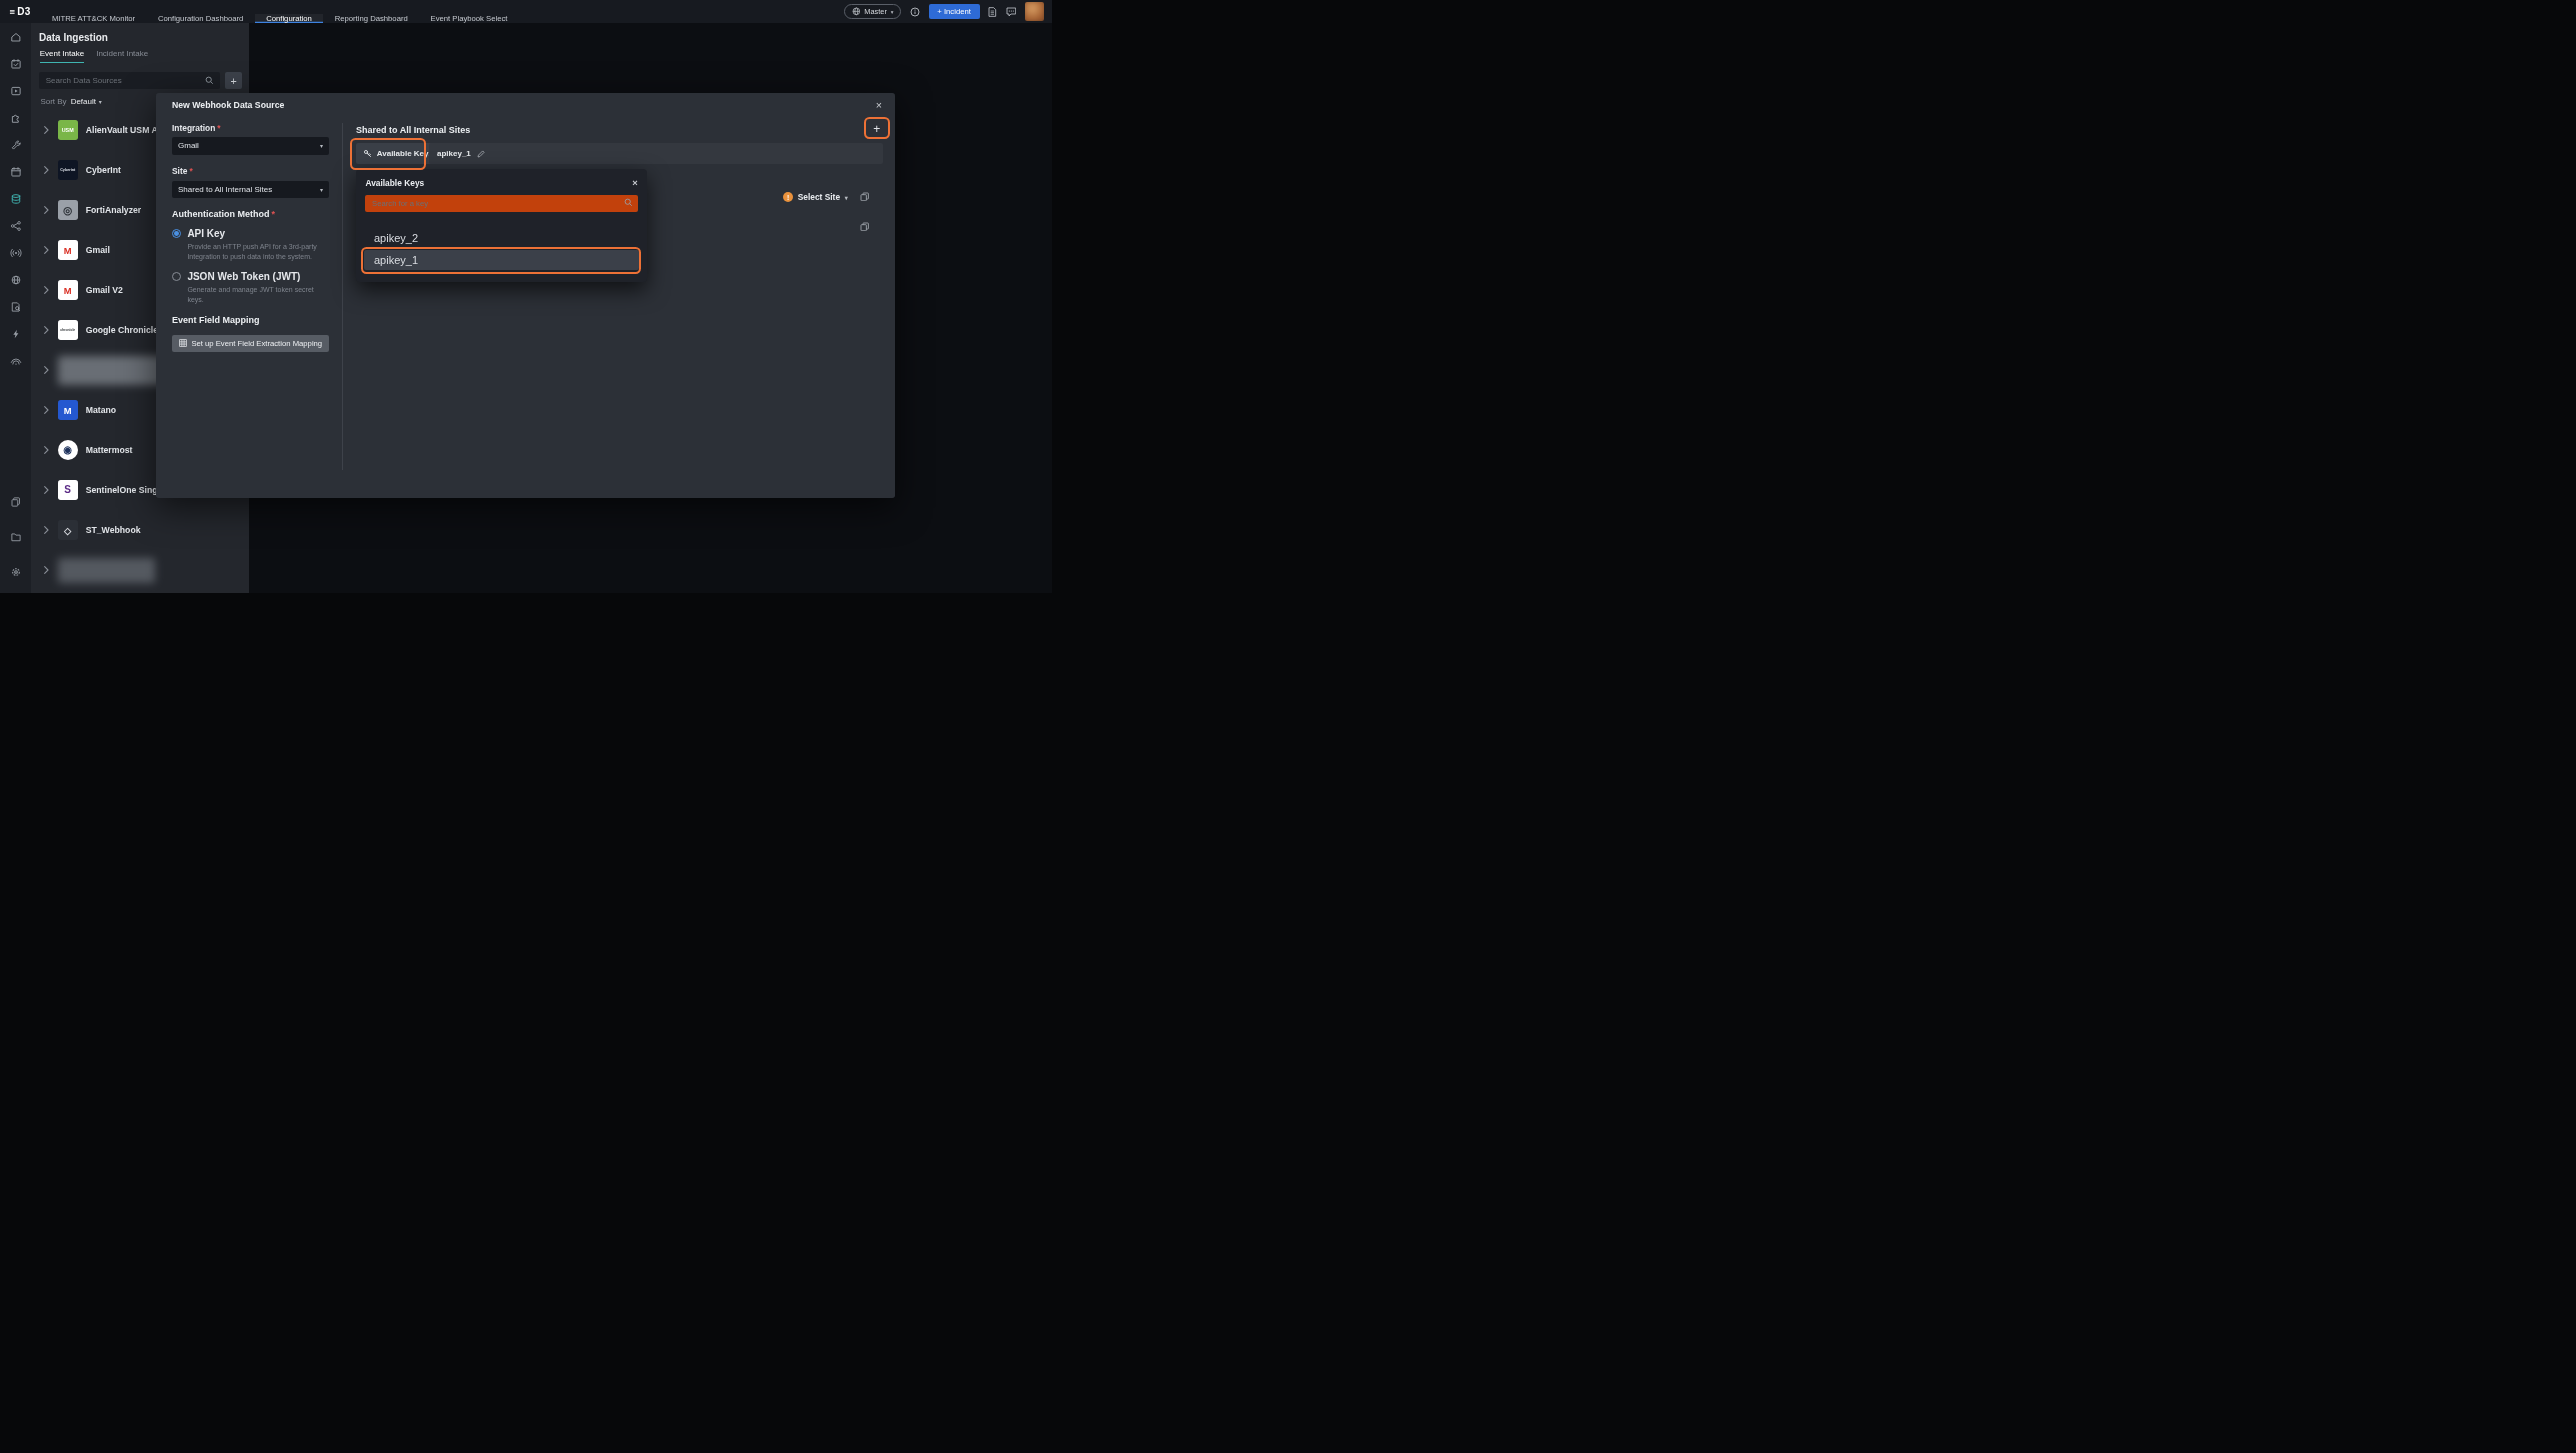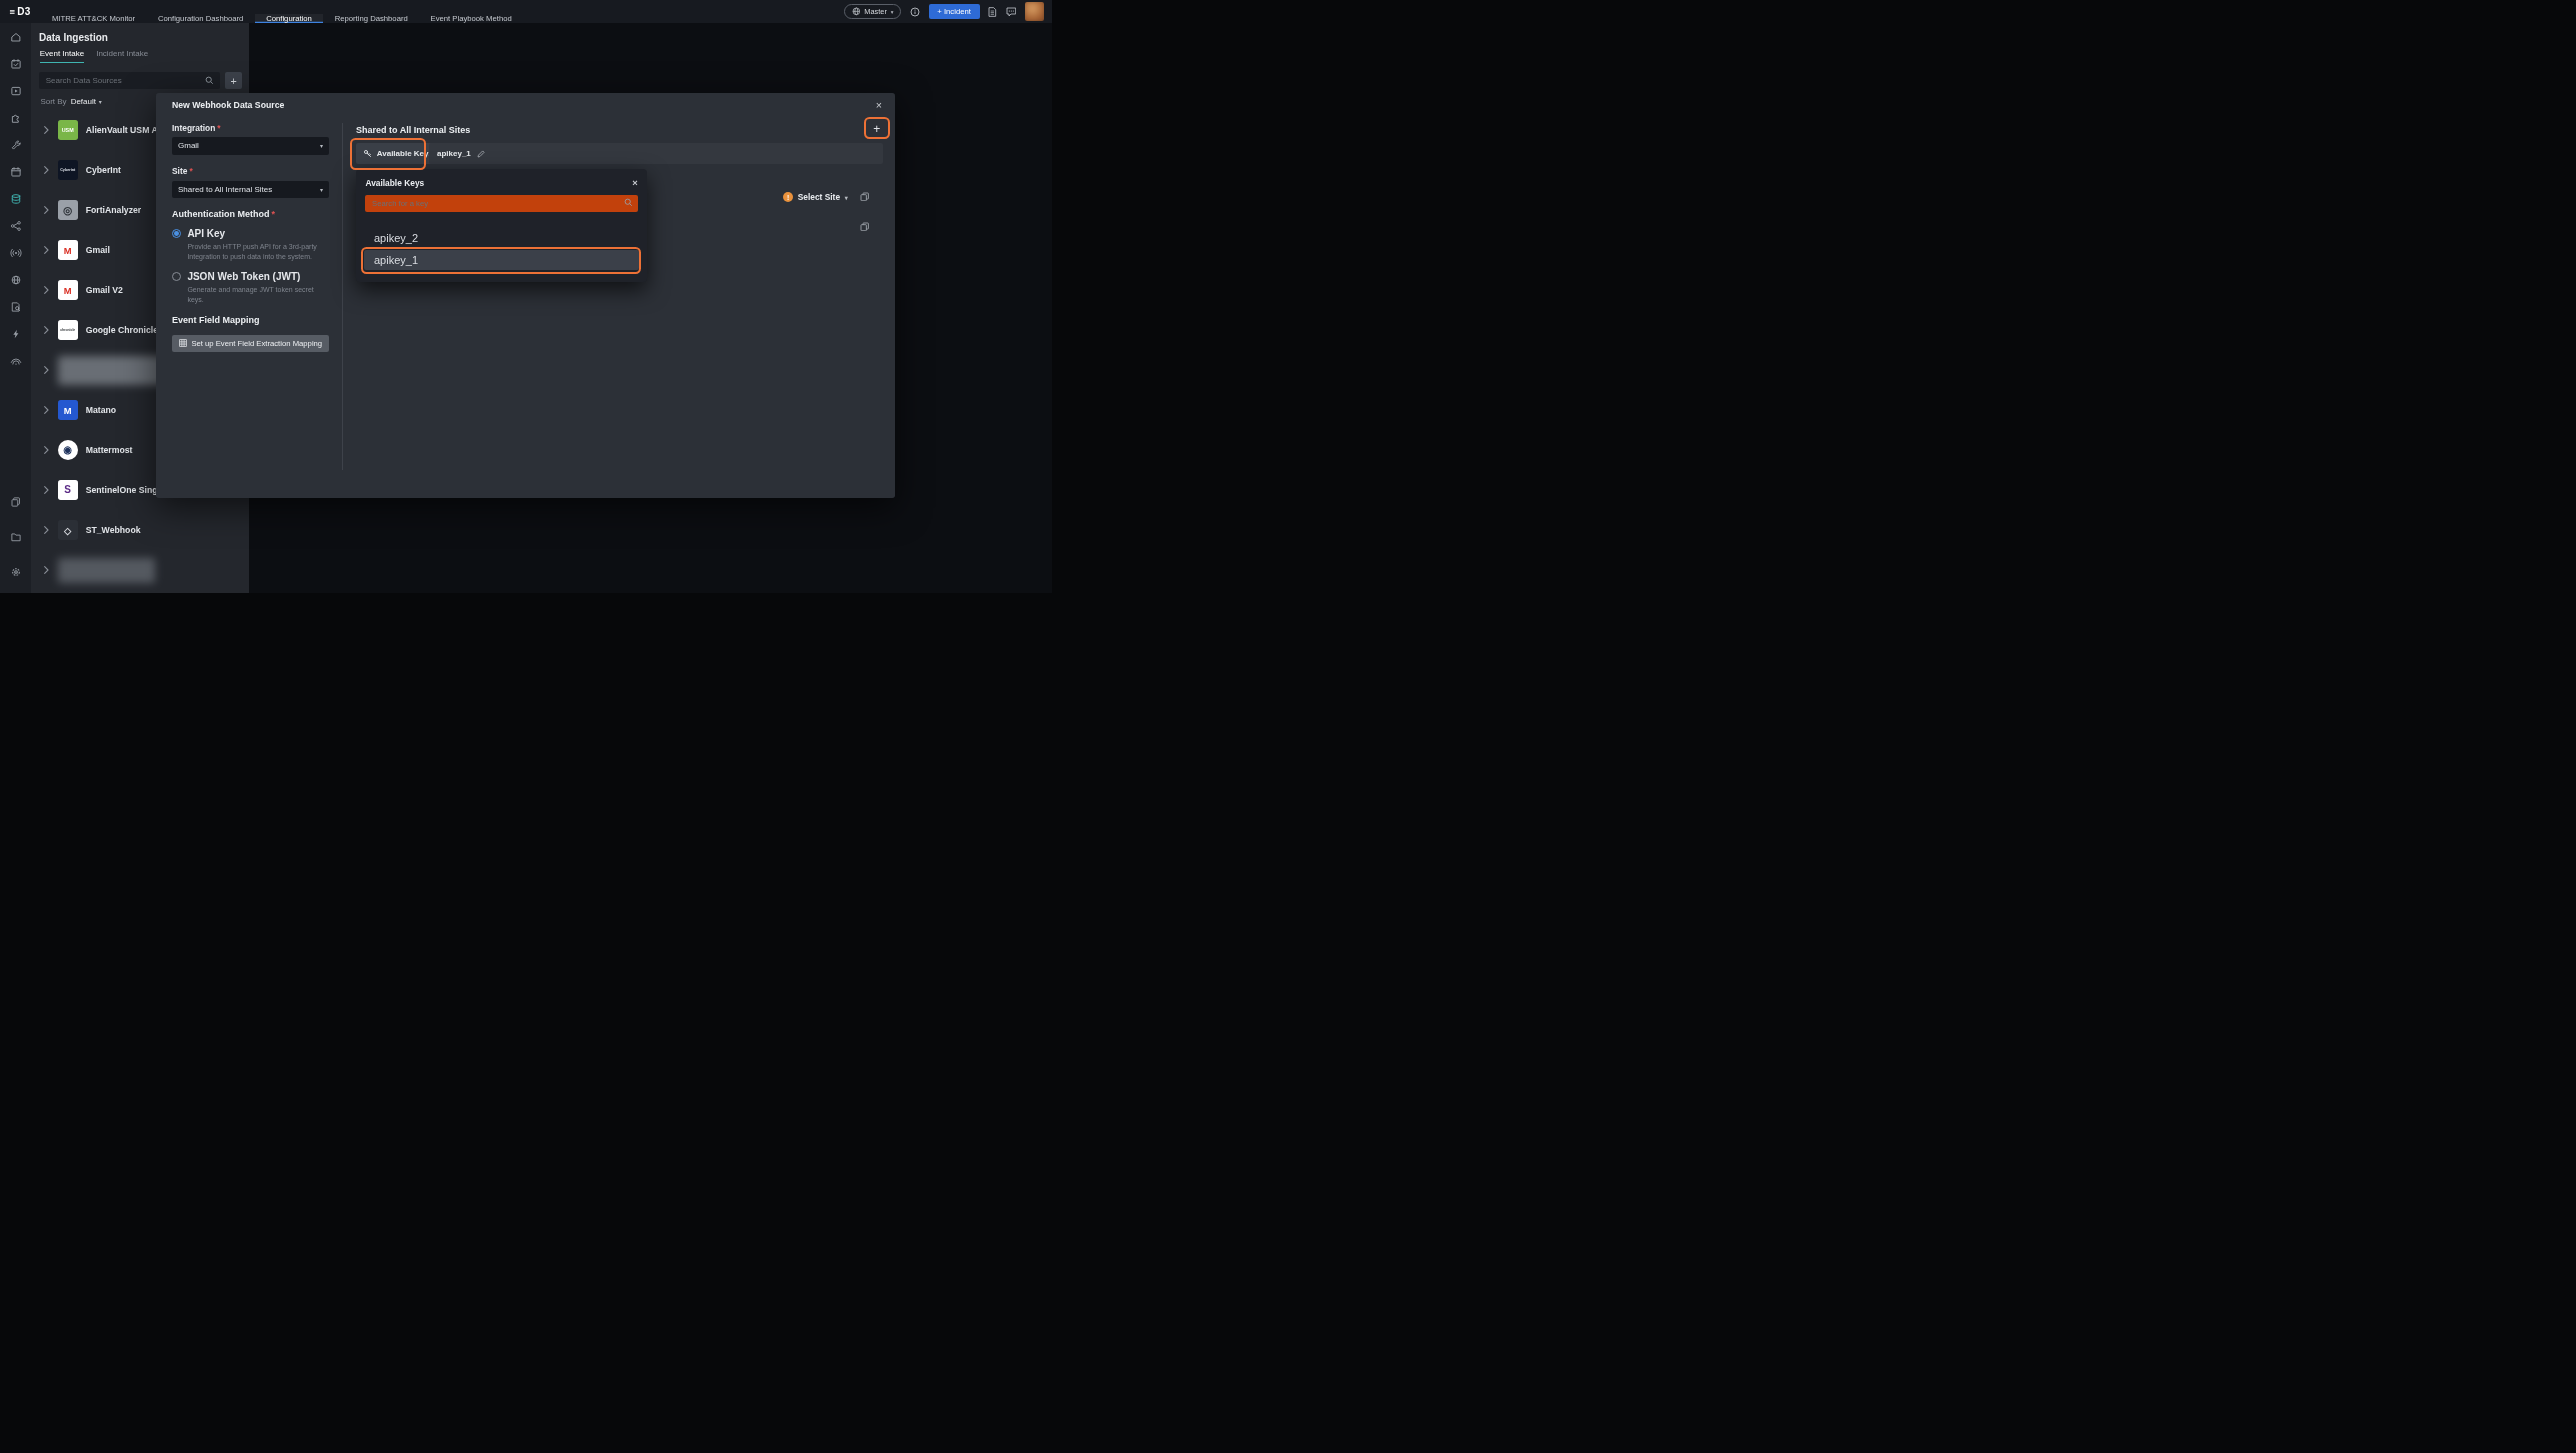--- a/index.html
+++ b/index.html
@@ -116,21 +116,21 @@
   <div class="topbar">
     <div class="logo">
         <span class="bars">≡</span>
         <span>D3</span>
       </div>
     <div class="nav">
       <div class="nav-item">MITRE ATT&amp;CK Monitor</div>
       <div class="nav-item">Configuration Dashboard</div>
       <div class="nav-item active">Configuration</div>
       <div class="nav-item">Reporting Dashboard</div>
-      <div class="nav-item">Event Playbook Method</div>
+      <div class="nav-item">Event Playbook Select</div>
     </div>
     <div class="tb-right">
       <div class="master">
         <svg width="8.7" height="8.7" viewBox="0 0 14 14">
             <circle cx="7" cy="7" r="5.4" fill="none" stroke="#cfd3d9" stroke-width="1.1"></circle>
             <ellipse cx="7" cy="7" rx="2.4" ry="5.4" fill="none" stroke="#cfd3d9" stroke-width="1.1"></ellipse>
             <line x1="1.6" y1="7" x2="12.4" y2="7" stroke="#cfd3d9" stroke-width="1.1"></line>
           </svg>
         <span>Master</span>
         <span class="caret">▾</span>

